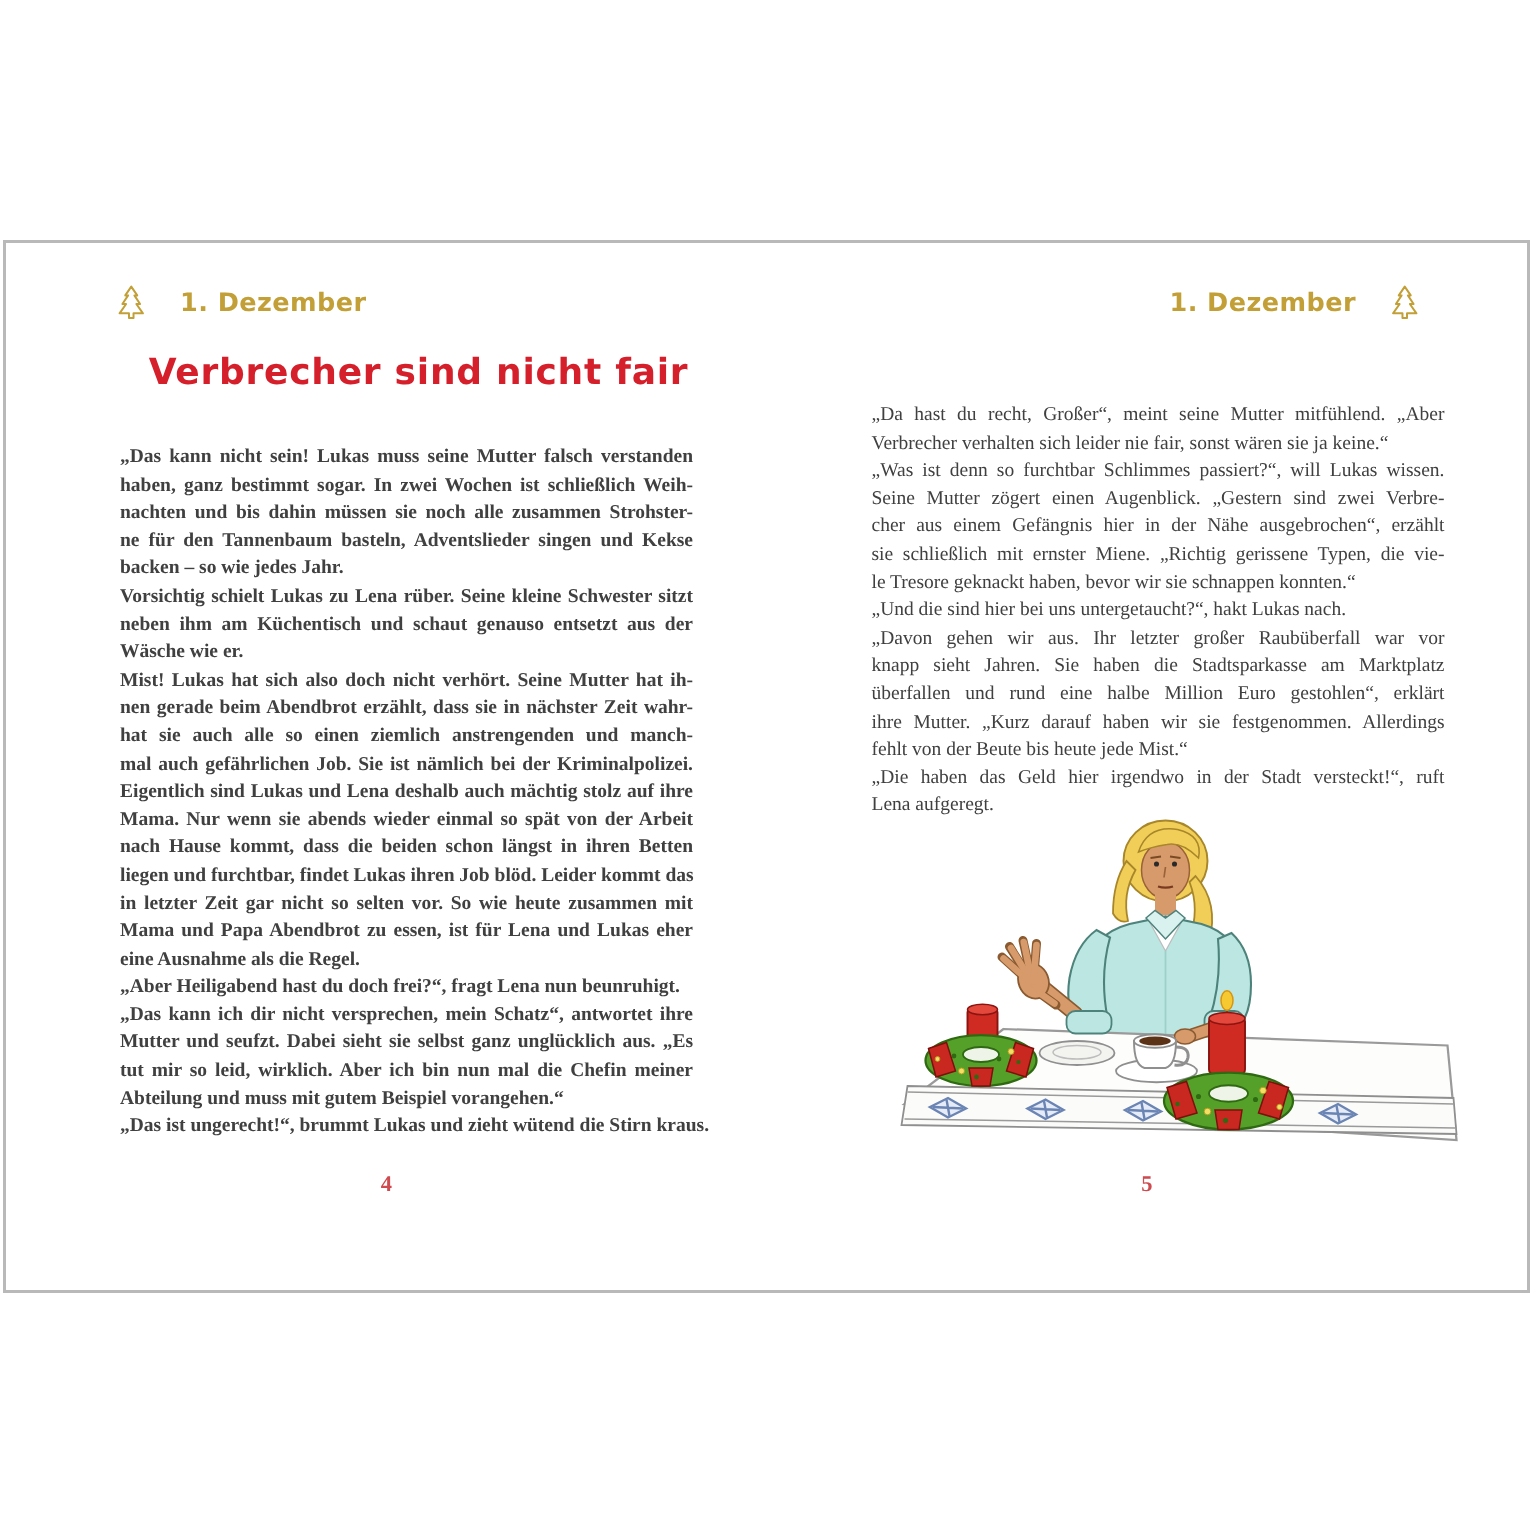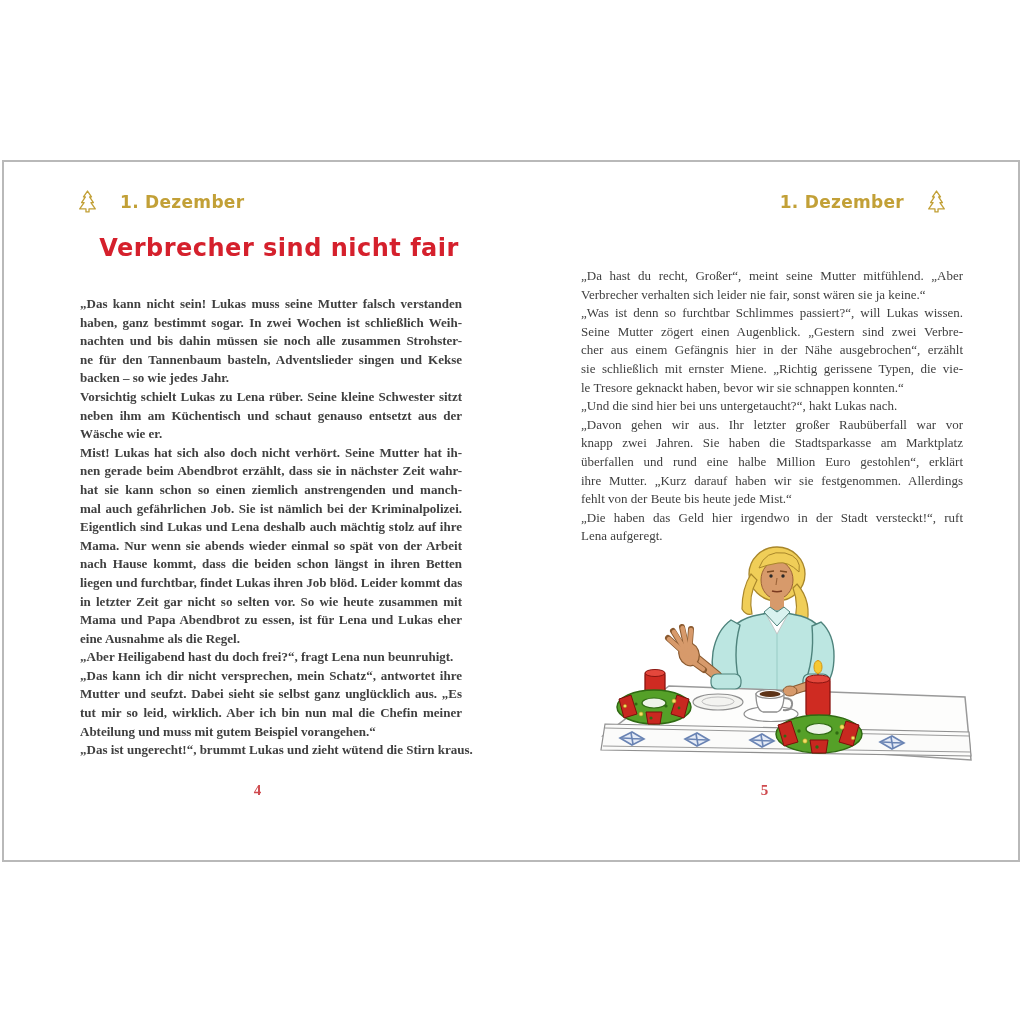--- a/index.html
+++ b/index.html
@@ -69,21 +69,21 @@
         <div class="line">„Das kann nicht sein! Lukas muss seine Mutter falsch verstanden</div>
         <div class="line">haben, ganz bestimmt sogar. In zwei Wochen ist schließlich Weih-</div>
         <div class="line">nachten und bis dahin müssen sie noch alle zusammen Strohster-</div>
         <div class="line">ne für den Tannenbaum basteln, Adventslieder singen und Kekse</div>
         <div class="line last">backen – so wie jedes Jahr.</div>
         <div class="line">Vorsichtig schielt Lukas zu Lena rüber. Seine kleine Schwester sitzt</div>
         <div class="line">neben ihm am Küchentisch und schaut genauso entsetzt aus der</div>
         <div class="line last">Wäsche wie er.</div>
         <div class="line">Mist! Lukas hat sich also doch nicht verhört. Seine Mutter hat ih-</div>
         <div class="line">nen gerade beim Abendbrot erzählt, dass sie in nächster Zeit wahr-</div>
-        <div class="line">hat sie kann schon so einen ziemlich anstrengenden und manch-</div>
+        <div class="line">hat sie auch alle so einen ziemlich anstrengenden und manch-</div>
         <div class="line">mal auch gefährlichen Job. Sie ist nämlich bei der Kriminalpolizei.</div>
         <div class="line">Eigentlich sind Lukas und Lena deshalb auch mächtig stolz auf ihre</div>
         <div class="line">Mama. Nur wenn sie abends wieder einmal so spät von der Arbeit</div>
         <div class="line">nach Hause kommt, dass die beiden schon längst in ihren Betten</div>
         <div class="line">liegen und furchtbar, findet Lukas ihren Job blöd. Leider kommt das</div>
         <div class="line">in letzter Zeit gar nicht so selten vor. So wie heute zusammen mit</div>
         <div class="line">Mama und Papa Abendbrot zu essen, ist für Lena und Lukas eher</div>
         <div class="line last">eine Ausnahme als die Regel.</div>
         <div class="line last">„Aber Heiligabend hast du doch frei?“, fragt Lena nun beunruhigt.</div>
         <div class="line">„Das kann ich dir nicht versprechen, mein Schatz“, antwortet ihre</div>
@@ -109,21 +109,21 @@
     <div class="text-block">
         <div class="line">„Da hast du recht, Großer“, meint seine Mutter mitfühlend. „Aber</div>
         <div class="line last">Verbrecher verhalten sich leider nie fair, sonst wären sie ja keine.“</div>
         <div class="line">„Was ist denn so furchtbar Schlimmes passiert?“, will Lukas wissen.</div>
         <div class="line">Seine Mutter zögert einen Augenblick. „Gestern sind zwei Verbre-</div>
         <div class="line">cher aus einem Gefängnis hier in der Nähe ausgebrochen“, erzählt</div>
         <div class="line">sie schließlich mit ernster Miene. „Richtig gerissene Typen, die vie-</div>
         <div class="line last">le Tresore geknackt haben, bevor wir sie schnappen konnten.“</div>
         <div class="line last">„Und die sind hier bei uns untergetaucht?“, hakt Lukas nach.</div>
         <div class="line">„Davon gehen wir aus. Ihr letzter großer Raubüberfall war vor</div>
-        <div class="line">knapp zwei Jahren. Sie haben die Stadtsparkasse am Marktplatz</div>
+        <div class="line">knapp sieht Jahren. Sie haben die Stadtsparkasse am Marktplatz</div>
         <div class="line">überfallen und rund eine halbe Million Euro gestohlen“, erklärt</div>
         <div class="line">ihre Mutter. „Kurz darauf haben wir sie festgenommen. Allerdings</div>
         <div class="line last">fehlt von der Beute bis heute jede Mist.“</div>
         <div class="line">„Die haben das Geld hier irgendwo in der Stadt versteckt!“, ruft</div>
         <div class="line last">Lena aufgeregt.</div>
       </div>
 
     <svg class="illustration" viewBox="0 0 382 256">
 
       <g>

